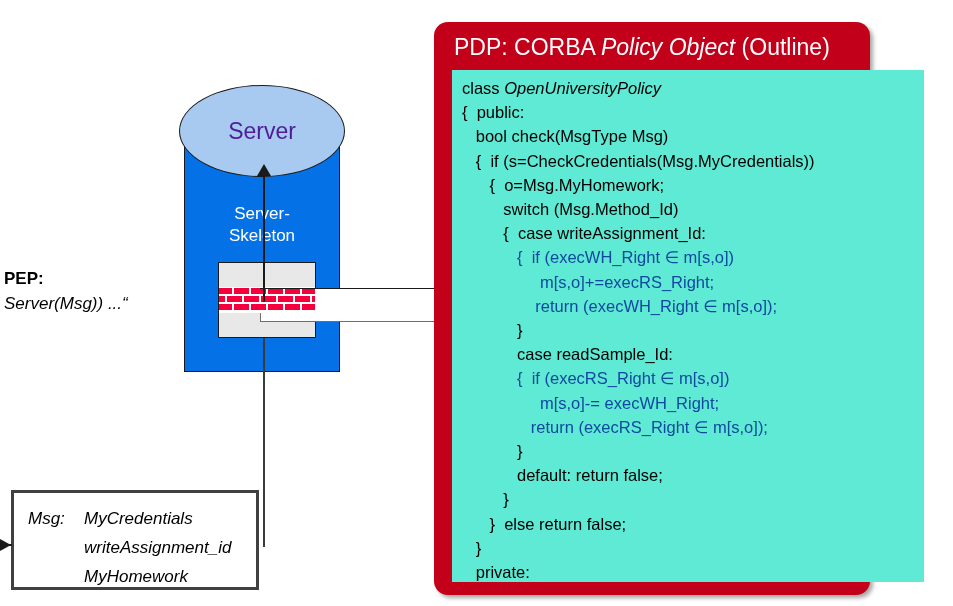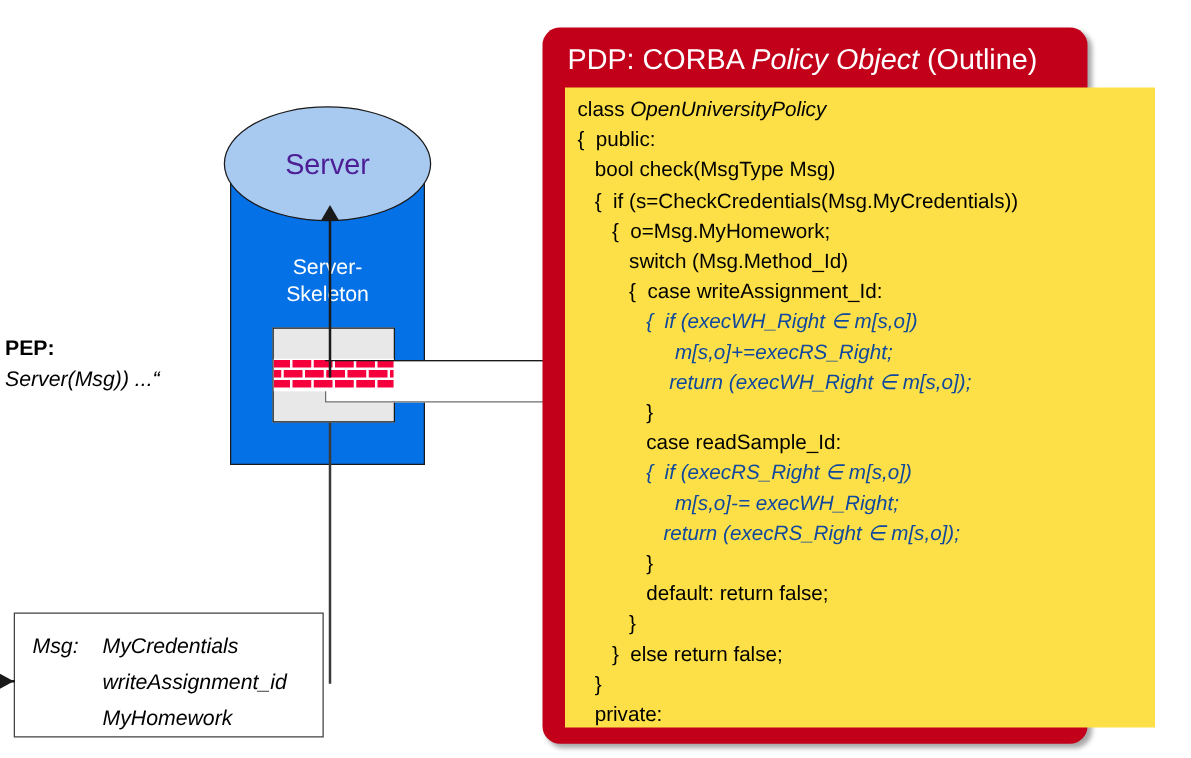--- a/index.html
+++ b/index.html
@@ -25,35 +25,35 @@
   .arrow-up-head{position:absolute;left:257px;top:164px;width:0;height:0;border-left:7px solid transparent;border-right:7px solid transparent;border-bottom:12px solid #1a1a1a;z-index:8;}
   
   .line-down{position:absolute;left:263px;top:312px;width:2px;height:235px;background:#3a3a3a;z-index:2;}
 
   
   .pep-caption{position:absolute;left:4px;top:266px;width:250px;font-size:17px;line-height:25px;color:#000;z-index:9;}
   .pep-caption .l1{font-style:normal;font-weight:bold;}
   .pep-caption .l2,.pep-caption .l3{font-style:italic;}
 
   
-  .msg-box{position:absolute;left:11px;top:490px;width:248px;height:100px;background:#ffffff;border:1px solid #404040;box-sizing:border-box;z-index:6;}
+  .msg-box{position:absolute;left:11px;top:490px;width:248px;height:100px;background:#ffffff;border:3px solid #404040;box-sizing:border-box;z-index:6;}
   .msg-inner{position:absolute;left:14px;top:11px;font-style:italic;font-size:17px;line-height:29px;color:#000;display:flex;}
   .msg-key{width:56px;flex:none;}
   .msg-vals div{white-space:nowrap;}
   .msg-arrow{position:absolute;left:0px;top:539px;width:0;height:0;border-top:6px solid transparent;border-bottom:6px solid transparent;border-left:11px solid #1a1a1a;z-index:7;}
   .msg-arrow-tail{position:absolute;left:0px;top:544px;width:12px;height:2px;background:#1a1a1a;z-index:7;}
 
   
   .pdp{position:absolute;left:434px;top:22px;width:436px;height:573px;background:#C2001A;border-radius:14px;box-shadow:3px 3px 4px rgba(0,0,0,.35);z-index:10;}
   .pdp-title{position:absolute;left:20px;top:12px;font-size:23px;color:#ffffff;white-space:nowrap;}
   .pdp-title .it{font-style:italic;}
-  .code-panel{position:absolute;left:18px;top:48px;width:472px;height:512px;background:#fde047;overflow:hidden;}
+  .code-panel{position:absolute;left:18px;top:48px;width:472px;height:512px;background:#5eead4;overflow:hidden;}
   .code{position:absolute;left:10px;top:6px;font-size:16.5px;line-height:24.2px;color:#000;white-space:pre;}
   .code .ln{display:block;white-space:pre;}
-  .code .blue{color:#10489E;font-style:italic;}
+  .code .blue{color:#10489E;}
 </style>
 </head>
 <body>
 
 <div class="stage">
 
   <div class="cyl-body"></div>
 
   <div class="cyl-top">
     <div class="cyl-top-label">Server</div>

